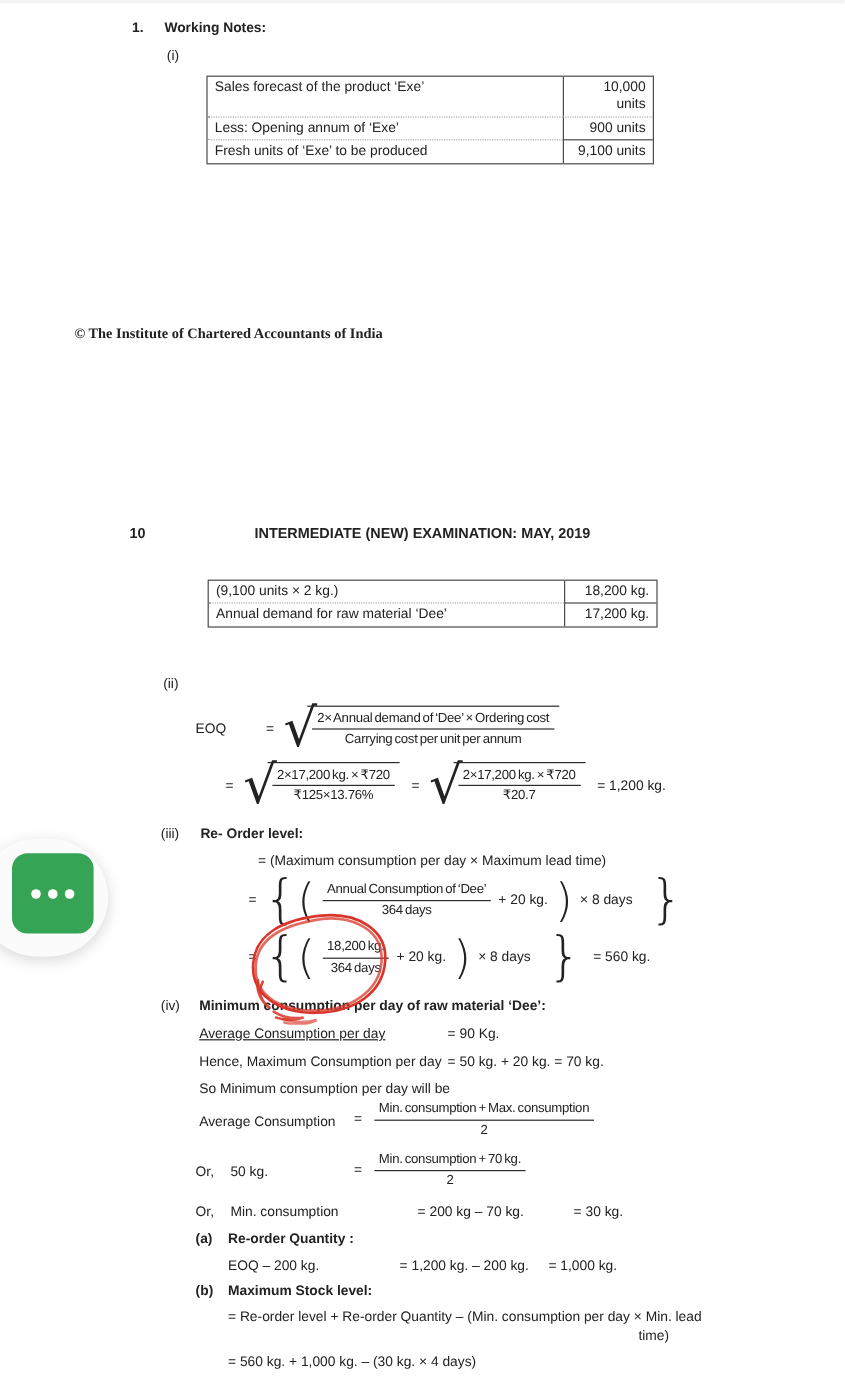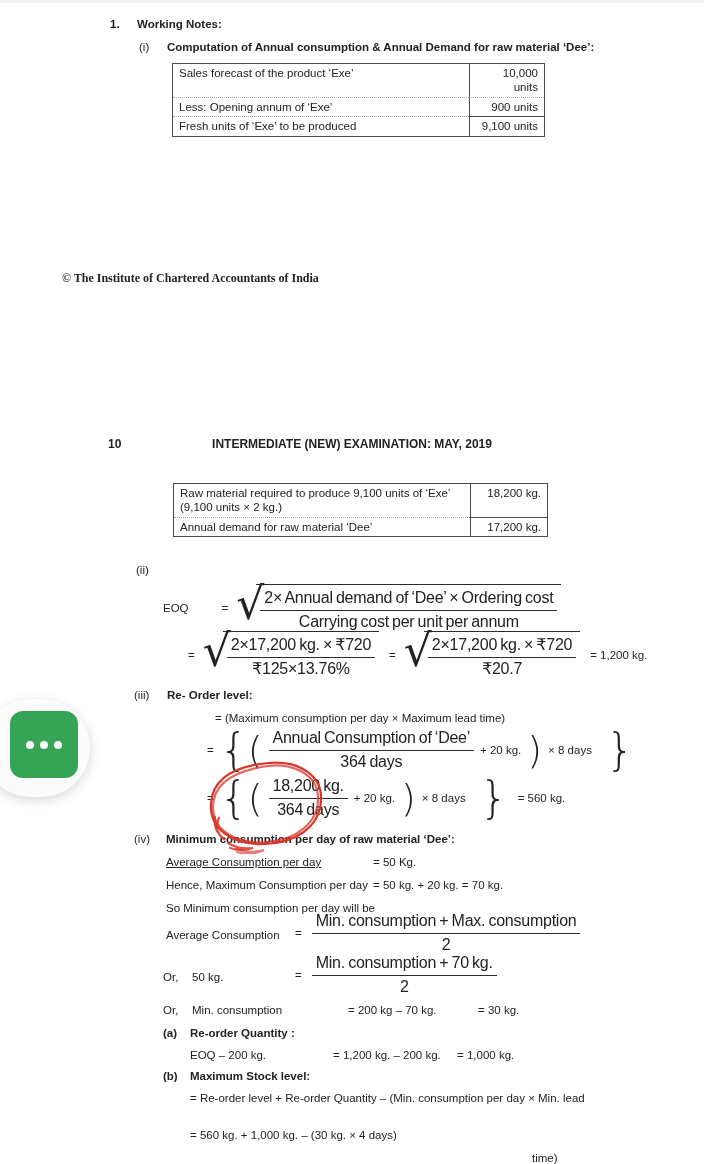--- a/index.html
+++ b/index.html
@@ -23,21 +23,21 @@
   .tbl{position:absolute;border:1.6px solid var(--table-border);box-sizing:border-box;background:#fff;}
   .trow{display:flex;align-items:stretch;}
   .tc{padding:2px 6px;box-sizing:border-box;overflow:hidden;}
   .tc.lab{flex:0 0 auto;}
   .tc.val{flex:0 0 auto;text-align:right;border-left:1.2px solid var(--table-border);}
   .sep-dot{border-top:1px dotted #ababab;}
   .sep-solid{border-top:1.4px solid var(--table-border);}
 
   
   .frow{position:absolute;display:flex;align-items:center;white-space:nowrap;}
-  .frac{display:inline-flex;flex-direction:column;align-items:center;font-size:16px;letter-spacing:-0.25px;word-spacing:-1px;line-height:1.3;}
+  .frac{display:inline-flex;flex-direction:column;align-items:center;font-size:11px;letter-spacing:-0.25px;word-spacing:-1px;line-height:1.3;}
   .frac .num{border-bottom:1.2px solid #2b2b2b;padding:0 4px 1px 4px;}
   .frac .den{padding-top:1px;}
   .sqrt{display:inline-flex;align-items:flex-start;}
   .radical{font-family:"DejaVu Sans",sans-serif;font-size:44px;line-height:40px;font-weight:400;margin-right:-8px;}
   .under{border-top:1.4px solid #2b2b2b;padding:3px 4px 0 4px;}
   .bigsym{font-family:"DejaVu Sans",sans-serif;font-weight:300;line-height:1;}
   .br{font-size:44px;}
   .pr{font-size:38px;}
   .gap6{margin-left:6px;} .gap8{margin-left:8px;} .gap10{margin-left:10px;} .gap14{margin-left:14px;}
 
@@ -54,21 +54,20 @@
 </head>
 <body>
 
 <div class="doc">
   <div class="topstrip"></div>
 
   <span class="abs b" style="left:110px;top:17px;">1.</span>
   <span class="abs b" style="left:137px;top:17px;">Working Notes:</span>
 
   <span class="abs" style="left:139px;top:40px;">(i)</span>
-  <span class="abs b" style="left:167px;top:40px;">Computation of Annual consumption &amp; Annual Demand for raw material ‘Dee’:</span>
 
   <div class="tbl" style="left:172px;top:63px;width:373px;">
     <div class="trow">
       <div class="tc lab" style="width:296px;">Sales forecast of the product ‘Exe’</div>
       <div class="tc val" style="width:75px;padding-left:17px;">10,000 units</div>
     </div>
     <div class="trow">
       <div class="tc lab sep-dot" style="width:296px;">Less: Opening annum of ‘Exe’</div>
       <div class="tc val sep-dot" style="width:75px;">900 units</div>
     </div>
@@ -79,21 +78,20 @@
   </div>
 
   <span class="abs serif b" style="left:62px;top:259px;font-size:12px;">© The Institute of Chartered Accountants of India</span>
 
   <span class="abs b" style="left:108px;top:437px;font-size:12px;">10</span>
   <span class="abs b" style="left:0;top:437px;width:704px;text-align:center;font-size:12px;">INTERMEDIATE (NEW) EXAMINATION: MAY, 2019</span>
 
   <div class="tbl" style="left:173px;top:483px;width:375px;">
     <div class="trow">
       <div class="tc lab" style="width:296px;white-space:normal;">
-        <div>Raw material required to produce 9,100 units of ‘Exe’</div>
         <div>(9,100 units × 2 kg.)</div>
       </div>
       <div class="tc val" style="width:77px;">18,200 kg.</div>
     </div>
     <div class="trow">
       <div class="tc lab sep-dot" style="width:296px;">Annual demand for raw material ‘Dee’</div>
       <div class="tc val sep-solid" style="width:77px;">17,200 kg.</div>
     </div>
   </div>
 
@@ -171,21 +169,21 @@
       <path d="M21 62 C 17 70, 19 78, 27 84 C 21 80, 15 71, 17 61" opacity="0.9"></path>
       <path d="M30 87 q 11 7 25 5 q -12 4 -23 0" opacity="0.85"></path>
       <path d="M38 93 q 13 5 28 1 q -13 6 -27 2" opacity="0.65"></path>
     </g>
   </svg>
 
   <span class="abs" style="left:134px;top:832px;">(iv)</span>
   <span class="abs b" style="left:166px;top:832px;">Minimum consumption per day of raw material ‘Dee’:</span>
 
   <span class="abs" style="left:166px;top:855px;text-decoration:underline;">Average Consumption per day</span>
-  <span class="abs" style="left:373px;top:855px;">= 50 Kg.</span>
+  <span class="abs" style="left:373px;top:855px;">= 90 Kg.</span>
 
   <span class="abs" style="left:166px;top:878px;">Hence, Maximum Consumption per day</span>
   <span class="abs" style="left:373px;top:878px;">= 50 kg. + 20 kg. = 70 kg.</span>
 
   <span class="abs" style="left:166px;top:901px;">So Minimum consumption per day will be</span>
 
   <span class="abs" style="left:166px;top:928px;">Average Consumption</span>
   <div class="frow" style="left:295px;top:916px;height:34px;">
     <span>=</span>
     <span class="frac gap10">
@@ -211,21 +209,21 @@
 
   <span class="abs b" style="left:163px;top:1026px;">(a)</span>
   <span class="abs b" style="left:190px;top:1026px;">Re-order Quantity :</span>
   <span class="abs" style="left:190px;top:1048px;">EOQ – 200 kg.</span>
   <span class="abs" style="left:333px;top:1048px;">= 1,200 kg. – 200 kg.</span>
   <span class="abs" style="left:457px;top:1048px;">= 1,000 kg.</span>
 
   <span class="abs b" style="left:163px;top:1069px;">(b)</span>
   <span class="abs b" style="left:190px;top:1069px;">Maximum Stock level:</span>
   <span class="abs" style="left:190px;top:1091px;">= Re-order level + Re-order Quantity – (Min. consumption per day × Min. lead</span>
-  <span class="abs" style="left:532px;top:1107px;margin-top:44px;">time)</span>
+  <span class="abs" style="left:532px;top:1107px;">time)</span>
   <span class="abs" style="left:190px;top:1128px;">= 560 kg. + 1,000 kg. – (30 kg. × 4 days)</span>
 
   <div class="fab-pill"></div>
   <button class="fab-btn" type="button">
     <span class="dot"></span>
     <span class="dot"></span>
     <span class="dot"></span>
   </button>
 </div>
 

